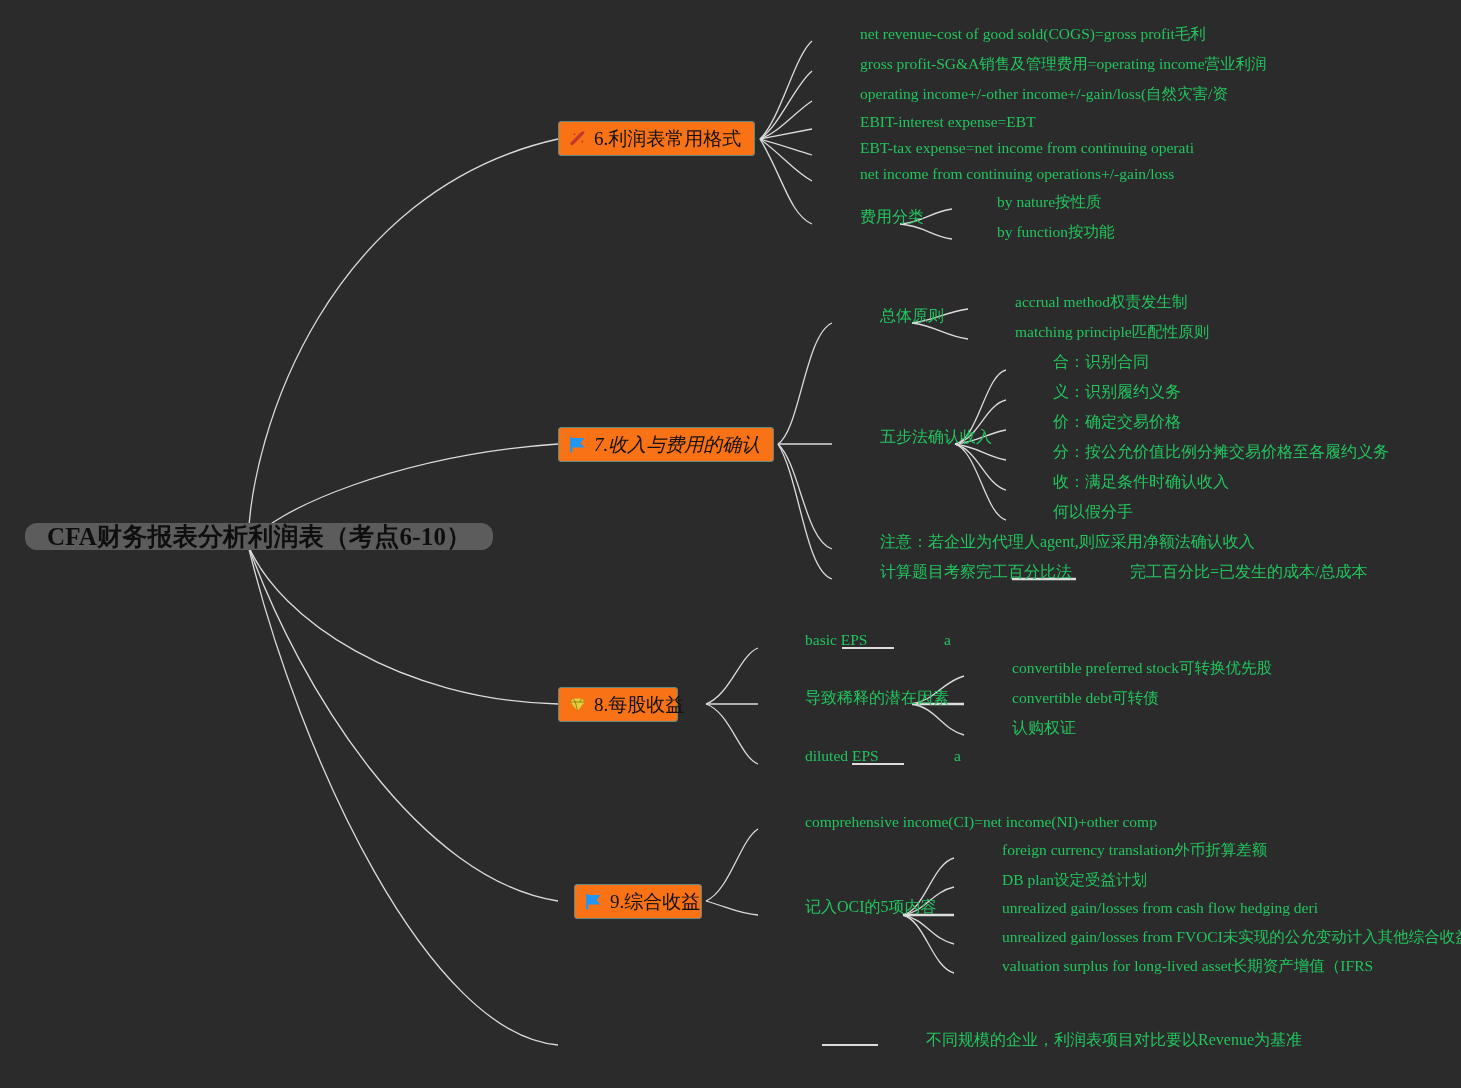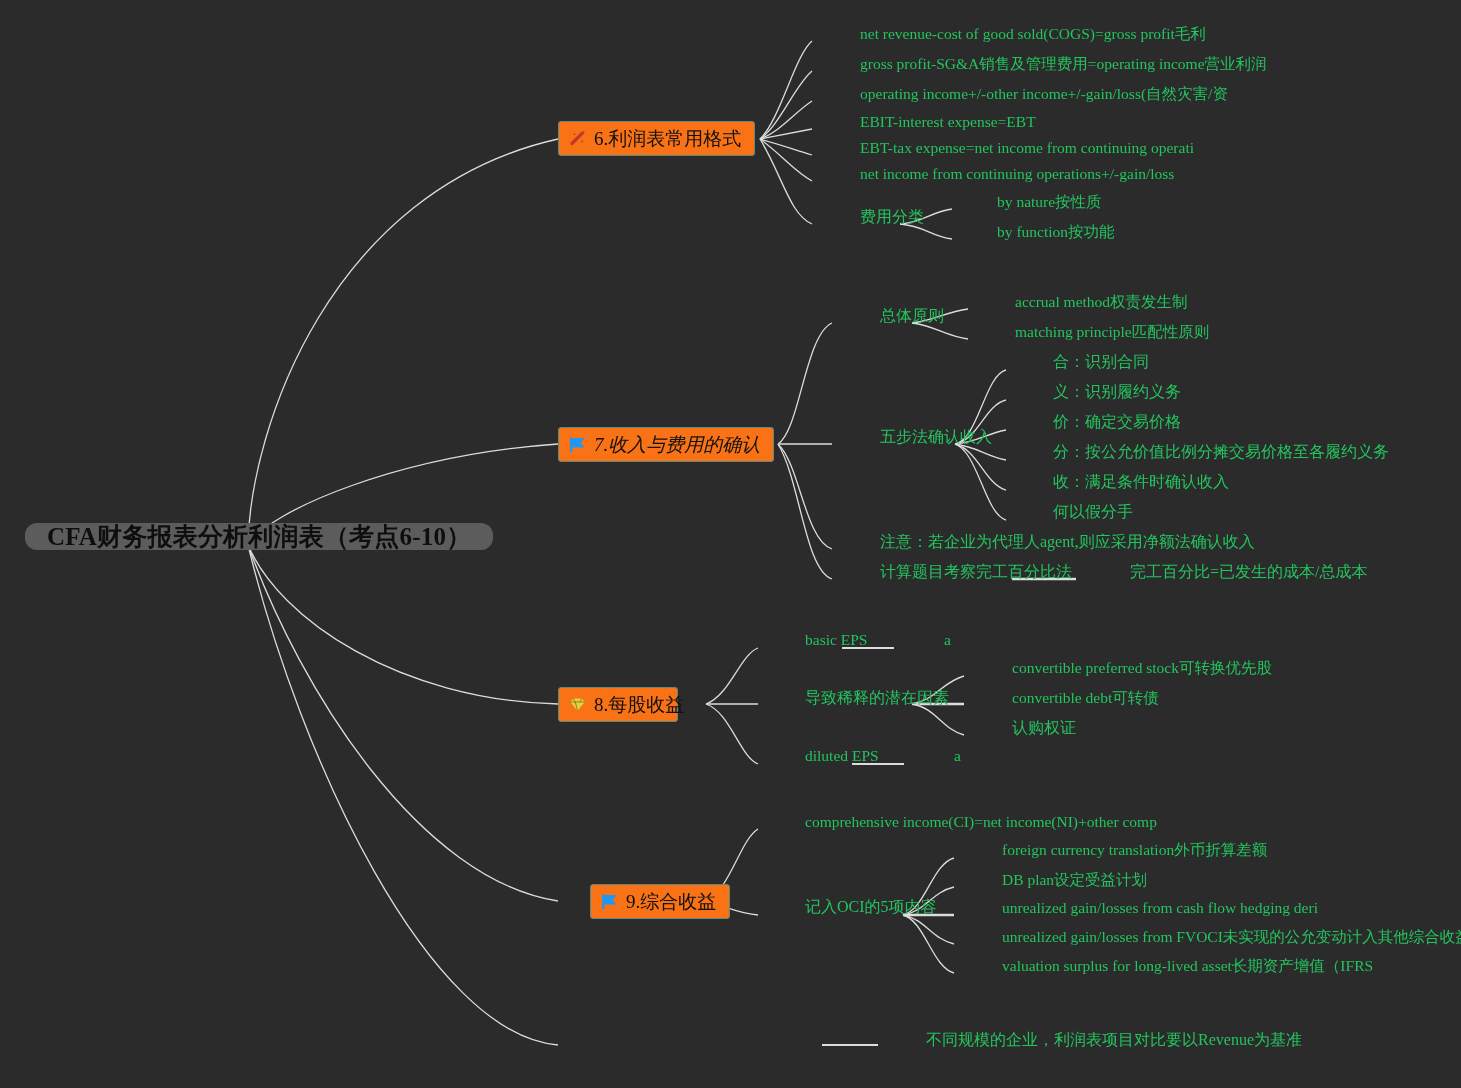--- a/index.html
+++ b/index.html
@@ -223,21 +223,21 @@
   <div class="text-node" style="left: 904px; top: 632px;">a</div>
 
   <div class="text-node cjk-heavy" style="left: 765px; top: 690px;">导致稀释的潜在因素</div>
   <div class="text-node" style="left: 972px; top: 660px;">convertible preferred stock可转换优先股</div>
   <div class="text-node" style="left: 972px; top: 690px;">convertible debt可转债</div>
   <div class="text-node cjk-heavy" style="left: 972px; top: 720px;">认购权证</div>
 
   <div class="text-node" style="left: 765px; top: 748px;">diluted EPS</div>
   <div class="text-node" style="left: 914px; top: 748px;">a</div>
 
-  <div class="branch-node" style="left:590px; top:884px; width:140px;">
+  <div class="branch-node" style="left:574px; top:884px; width:128px;">
     <span class="icon">
       <svg width="19" height="19" viewBox="0 0 19 19" xmlns="http://www.w3.org/2000/svg">
         <path d="M3.2 3 L3.2 16.5" stroke="#2196f3" stroke-width="2.2" stroke-linecap="round"></path>
         <path d="M3.2 3 L16.5 3 L12.5 8 L16.5 12.6 L3.2 12.6 Z" fill="#2196f3"></path>
       </svg>
     </span>
     <span class="branch-label">9.综合收益</span>
   </div>
 
   <div class="text-node" style="left: 765px; top: 814px;">comprehensive income(CI)=net income(NI)+other comp</div>

